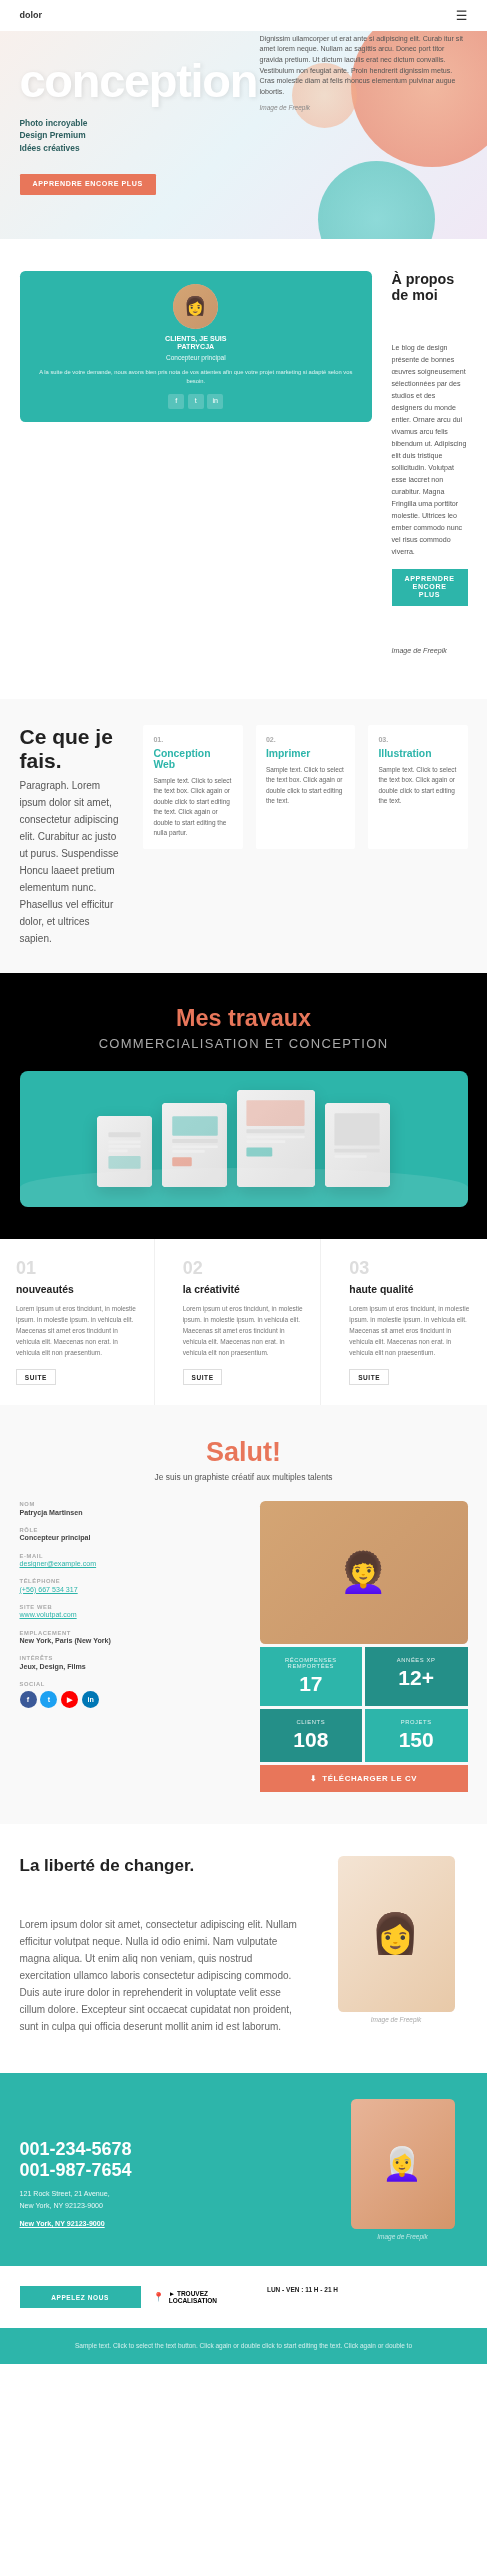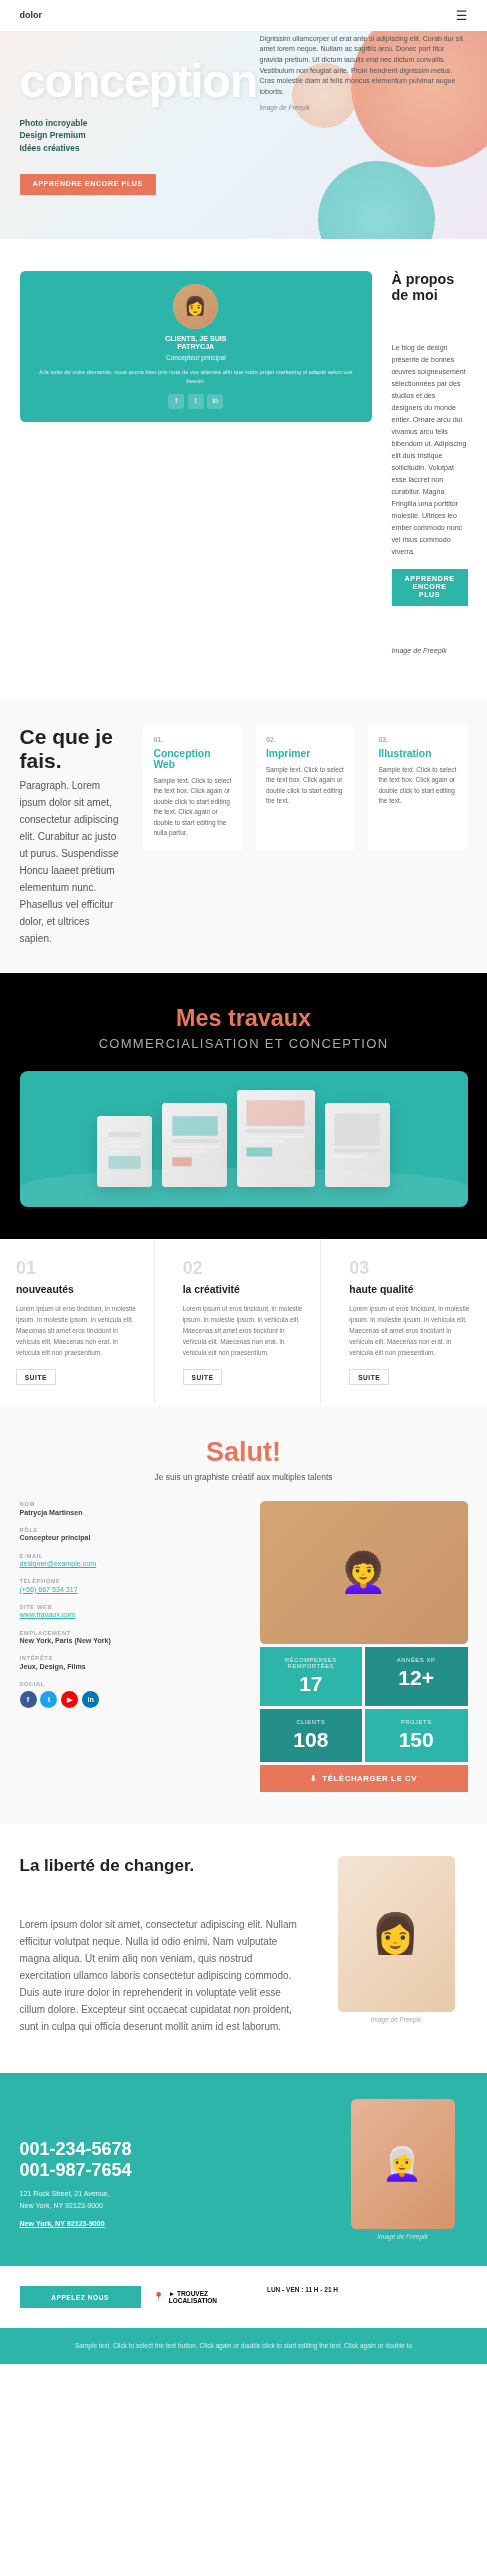--- a/index.html
+++ b/index.html
@@ -640,21 +640,21 @@
       <div class="info-block">
         <div class="info-label">E-MAIL</div>
         <div class="info-link">designer@example.com</div>
       </div>
       <div class="info-block">
         <div class="info-label">TÉLÉPHONE</div>
         <div class="info-link">(+56) 667 534 317</div>
       </div>
       <div class="info-block">
         <div class="info-label">SITE WEB</div>
-        <div class="info-link">www.travaux.com</div>
+        <div class="info-link">www.volutpat.com</div>
       </div>
       <div class="info-block">
         <div class="info-label">EMPLACEMENT</div>
         <div class="info-value">New York, Paris (New York)</div>
       </div>
       <div class="info-block">
         <div class="info-label">INTÉRÊTS</div>
         <div class="info-value">Jeux, Design, Films</div>
       </div>
       <div class="info-block">

